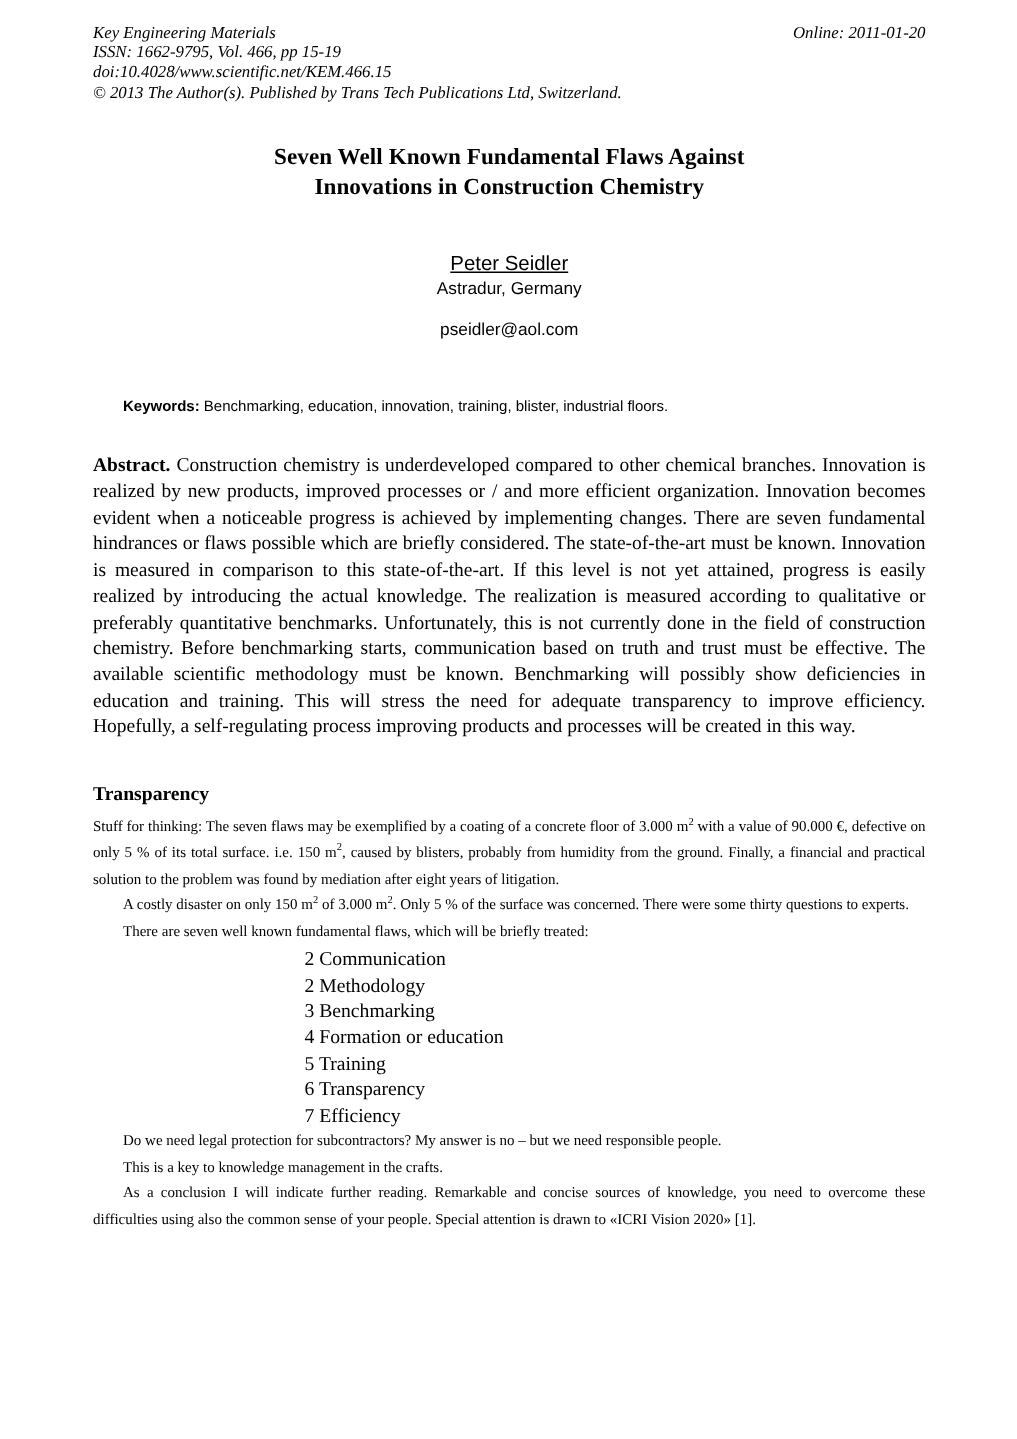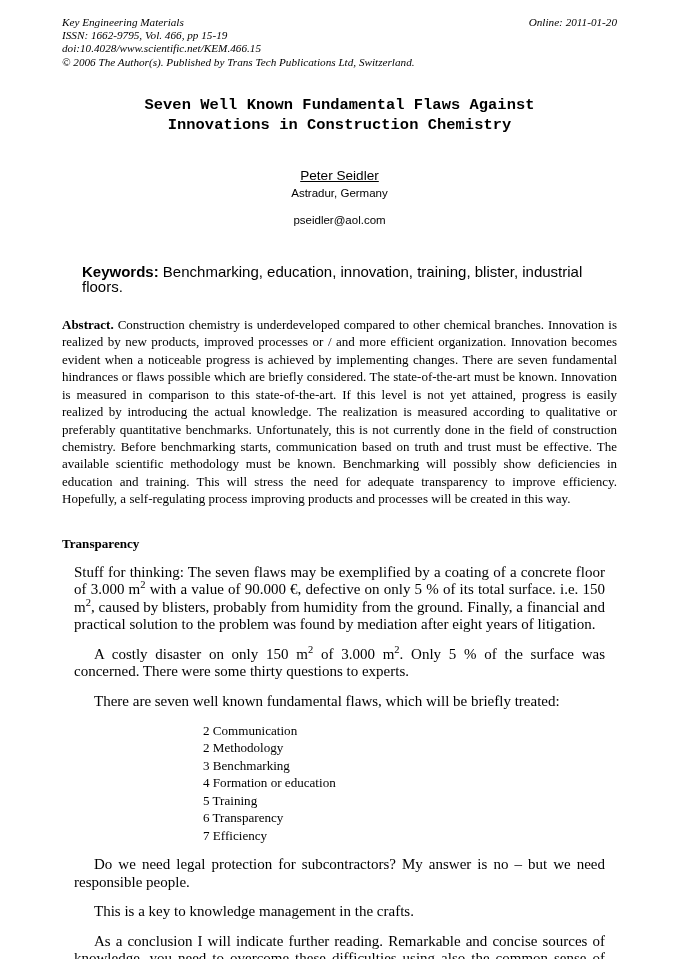--- a/index.html
+++ b/index.html
@@ -40,21 +40,21 @@
     right: 0;
     top: 0;
     font-family: "Liberation Serif", "DejaVu Serif", serif;
     font-style: italic;
     font-size: 11.2px;
     line-height: 13.2px;
   }
 
   
   .paper-title {
-    font-family: Liberation Mono, monospace;
+    font-family: Liberation Serif, serif;
     font-weight: bold;
     font-size: 15.4px;
     line-height: 20px;
     text-align: center;
     margin: 0 auto;
     width: 470px;
     letter-spacing: 0.05px;
   }
 
   
@@ -75,21 +75,21 @@
   }
   .author-email {
     font-size: 11.5px;
     line-height: 16px;
     margin-top: 11px;
   }
 
   
   .keywords {
     font-family: "Liberation Sans", "DejaVu Sans", sans-serif;
-    font-size: 15px;
+    font-size: 10px;
     line-height: 15px;
     margin-top: 36px;
     padding-left: 20px;
   }
   .keywords b {
     font-weight: bold;
   }
 
   
   .abstract {
@@ -109,25 +109,25 @@
     font-family: "Liberation Serif", "DejaVu Serif", serif;
     font-weight: bold;
     font-size: 13.1px;
     line-height: 17px;
     margin-top: 27px;
     margin-bottom: 6px;
   }
 
   .body-par {
     font-family: "Liberation Serif", "DejaVu Serif", serif;
-    font-size: 15px;
+    font-size: 10px;
     line-height: 17.45px;
     text-align: justify;
     text-justify: inter-word;
-    margin: 12px;
+    margin: 0;
   }
   .body-par.indent {
     text-indent: 20px;
   }
 
   .flaw-list {
     font-family: "Liberation Serif", "DejaVu Serif", serif;
     font-size: 13.1px;
     line-height: 17.45px;
     margin: 0;
@@ -147,21 +147,21 @@
 </head>
 <body>
 
 <div class="page">
   <div class="content">
 
     <div class="journal-header">
       <div class="line">Key Engineering Materials</div>
       <div class="line">ISSN: 1662-9795, Vol. 466, pp 15-19</div>
       <div class="line">doi:10.4028/www.scientific.net/KEM.466.15</div>
-      <div class="line">© 2006 The Author(s). Published by Trans Tech Publications Ltd, Switzerland.</div>
+      <div class="line">© 2013 The Author(s). Published by Trans Tech Publications Ltd, Switzerland.</div>
       <div class="journal-online">Online: 2011-01-20</div>
     </div>
 
     <div class="paper-title">
       <div>Seven Well Known Fundamental Flaws Against</div>
       <div>Innovations in Construction Chemistry</div>
     </div>
 
     <div class="author-block">
       <div class="author-name">Peter Seidler</div>
@@ -190,16 +190,16 @@
       <li>2 Methodology</li>
       <li>3 Benchmarking</li>
       <li>4 Formation or education</li>
       <li>5 Training</li>
       <li>6 Transparency</li>
       <li>7 Efficiency</li>
     </ul>
 
     <p class="body-par indent">Do we need legal protection for subcontractors? My answer is no – but we need responsible people.</p>
     <p class="body-par indent">This is a key to knowledge management in the crafts.</p>
-    <p class="body-par indent">As a conclusion I will indicate further reading. Remarkable and concise sources of knowledge, you need to overcome these difficulties using also the common sense of your people. Special attention is drawn to «ICRI Vision 2016» [1].</p>
+    <p class="body-par indent">As a conclusion I will indicate further reading. Remarkable and concise sources of knowledge, you need to overcome these difficulties using also the common sense of your people. Special attention is drawn to «ICRI Vision 2020» [1].</p>
 
   </div>
 </div>
 
 </body></html>

